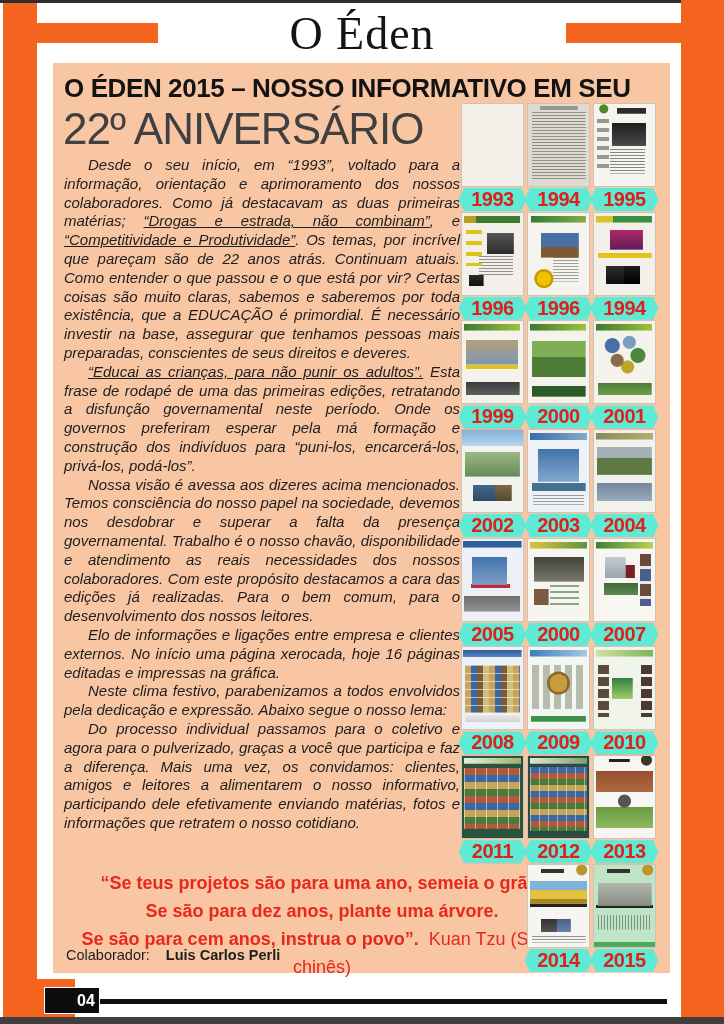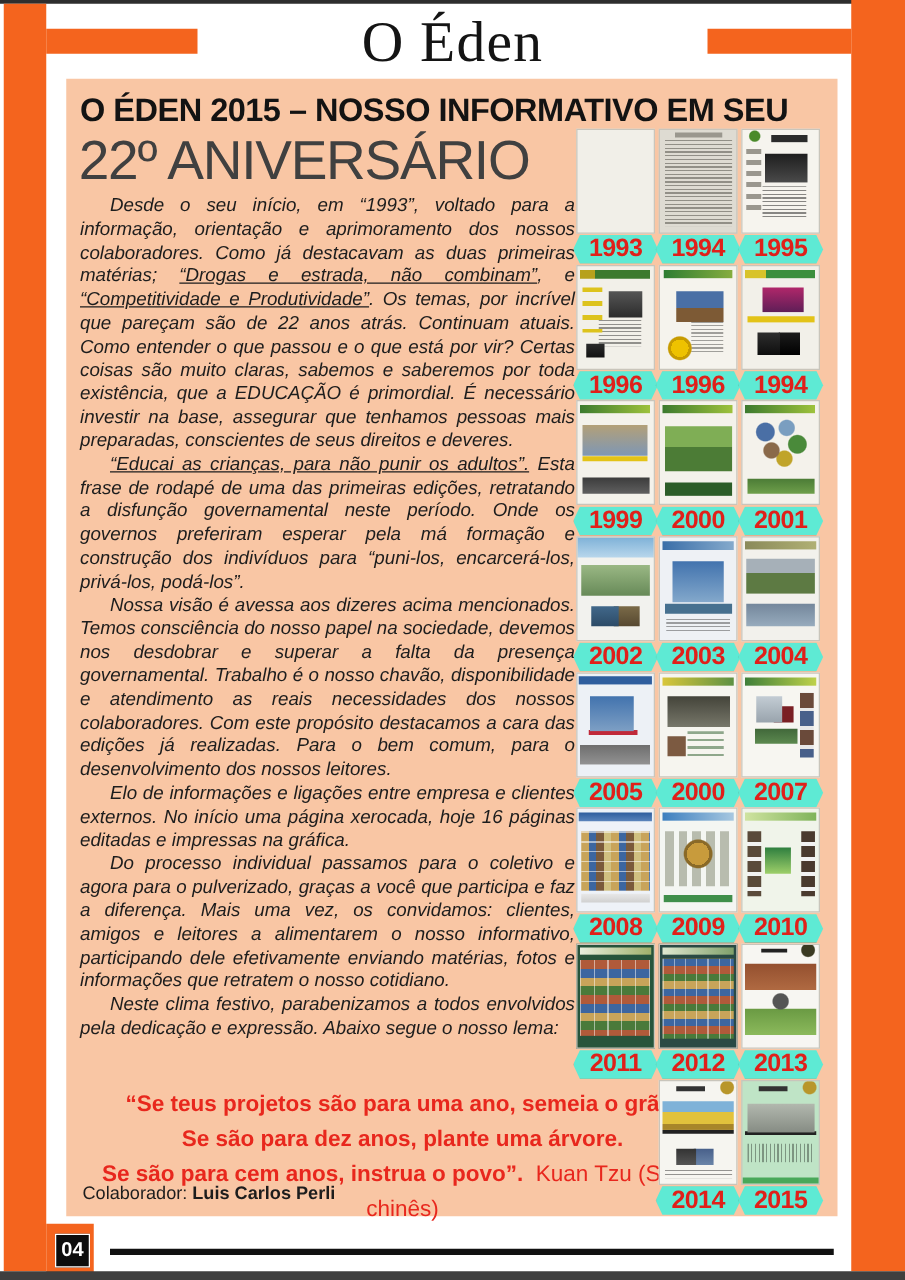--- a/index.html
+++ b/index.html
@@ -12,21 +12,21 @@
 
   
   .bar-left{position:absolute;left:3px;top:3px;width:34px;height:1014px;background:#F4641E;}
   .bar-left-foot{position:absolute;left:37px;top:979px;width:38px;height:39px;background:#F4641E;}
   .arm-left{position:absolute;left:37px;top:23px;width:121px;height:20px;background:#F4641E;}
   .arm-right{position:absolute;left:566px;top:23px;width:115px;height:20px;background:#F4641E;}
   .bar-right{position:absolute;left:681px;top:0;width:43px;height:1017px;background:#F4641E;}
 
   .page-num{position:absolute;left:44px;top:987px;width:26px;height:25px;background:#0d0d0d;
     border:1px solid #fff;color:#fff;font-weight:bold;font-size:16px;
-    display:flex;align-items:center;justify-content:center;}
+    display:flex;align-items:center;justify-content:center;padding-left:28px;}
 
   .masthead{position:absolute;top:7px;left:0;width:100%;text-align:center;
     font-family:"Liberation Serif",serif;font-size:46px;color:#141414;letter-spacing:1px;}
 
   .footer-line{position:absolute;left:88px;top:999px;width:579px;height:5px;background:#111;}
 
   
   .content{position:absolute;left:53px;top:63px;width:617px;height:910px;background:#F9C6A4;}
   .kicker{position:absolute;left:11px;top:10px;width:600px;font-size:26px;font-weight:bold;
     color:#131313;letter-spacing:-0.4px;white-space:nowrap;}
@@ -36,21 +36,21 @@
   .bodytext{position:absolute;left:11px;top:93px;width:396px;color:#1d1d1d;
     font-size:15px;line-height:18.8px;text-align:justify;font-style:italic;}
   .bodytext p{margin:0;text-indent:24px;}
   .bodytext .u{text-decoration:underline;}
 
   .quote{position:absolute;left:4px;top:806px;width:530px;text-align:center;
     color:#E8271D;font-size:18px;line-height:28px;font-weight:bold;}
   .quote .attr{font-weight:normal;margin-left:10px;}
 
   .colab{position:absolute;left:13px;top:884px;font-size:14.5px;color:#1d1d1d;}
-  .colab .name{font-weight:bold;margin-left:4px;}
+  .colab .name{font-weight:bold;margin-left:16px;}
 
   
   .gallery{position:absolute;left:408px;top:40px;width:200px;display:grid;
     grid-template-columns:repeat(3,63px);column-gap:3px;grid-auto-rows:108.7px;}
   .cell{display:flex;flex-direction:column;align-items:center;}
   .thumb{width:63px;height:84px;border:1px solid #c9c5bb;box-sizing:border-box;background:#f3f1ea;}
   .badge{width:68px;height:23px;margin-top:1px;background:#5eead4;
     clip-path:polygon(8% 0,92% 0,100% 50%,92% 100%,8% 100%,0 50%);
     display:flex;align-items:center;justify-content:center;
     color:#E0201A;font-weight:800;font-size:20px;letter-spacing:-0.5px;
@@ -214,22 +214,22 @@
 
   <div class="content">
     <div class="kicker">O ÉDEN 2015 – NOSSO INFORMATIVO EM SEU</div>
     <div class="title">22º ANIVERSÁRIO</div>
 
     <div class="bodytext">
         <p><span>Desde o seu início, em “1993”, voltado para a informação, orientação e aprimoramento dos nossos colaboradores. Como já destacavam as duas primeiras matérias; </span><span class="u">“Drogas e estrada, não combinam”</span><span>, e </span><span class="u">“Competitividade e Produtividade”</span><span>. Os temas, por incrível que pareçam são de 22 anos atrás. Continuam atuais. Como entender o que passou e o que está por vir? Certas coisas são muito claras, sabemos e saberemos por toda existência, que a EDUCAÇÃO é primordial. É necessário investir na base, assegurar que tenhamos pessoas mais preparadas, conscientes de seus direitos e deveres.</span></p>
         <p><span class="u">“Educai as crianças, para não punir os adultos”.</span><span> Esta frase de rodapé de uma das primeiras edições, retratando a disfunção governamental neste período. Onde os governos preferiram esperar pela má formação e construção dos indivíduos para “puni-los, encarcerá-los, privá-los, podá-los”.</span></p>
         <p><span>Nossa visão é avessa aos dizeres acima mencionados. Temos consciência do nosso papel na sociedade, devemos nos desdobrar e superar a falta da presença governamental. Trabalho é o nosso chavão, disponibilidade e atendimento as reais necessidades dos nossos colaboradores. Com este propósito destacamos a cara das edições já realizadas. Para o bem comum, para o desenvolvimento dos nossos leitores.</span></p>
         <p><span>Elo de informações e ligações entre empresa e clientes externos. No início uma página xerocada, hoje 16 páginas editadas e impressas na gráfica.</span></p>
+        <p><span>Neste clima festivo, parabenizamos a todos envolvidos pela dedicação e expressão. Abaixo segue o nosso lema:</span></p>
         <p><span>Do processo individual passamos para o coletivo e agora para o pulverizado, graças a você que participa e faz a diferença. Mais uma vez, os convidamos: clientes, amigos e leitores a alimentarem o nosso informativo, participando dele efetivamente enviando matérias, fotos e informações que retratem o nosso cotidiano.</span></p>
-        <p><span>Neste clima festivo, parabenizamos a todos envolvidos pela dedicação e expressão. Abaixo segue o nosso lema:</span></p>
       </div>
 
     <div class="quote">
         <div><span>“Se teus projetos são para uma ano, semeia o grão.</span></div>
         <div><span>Se são para dez anos, plante uma árvore.</span></div>
         <div><span>Se são para cem anos, instrua o povo”.</span><span class="attr">Kuan Tzu (Sábio chinês)</span></div>
       </div>
 
     <div class="colab">
       <span>Colaborador:</span><span class="name">Luis Carlos Perli</span>

